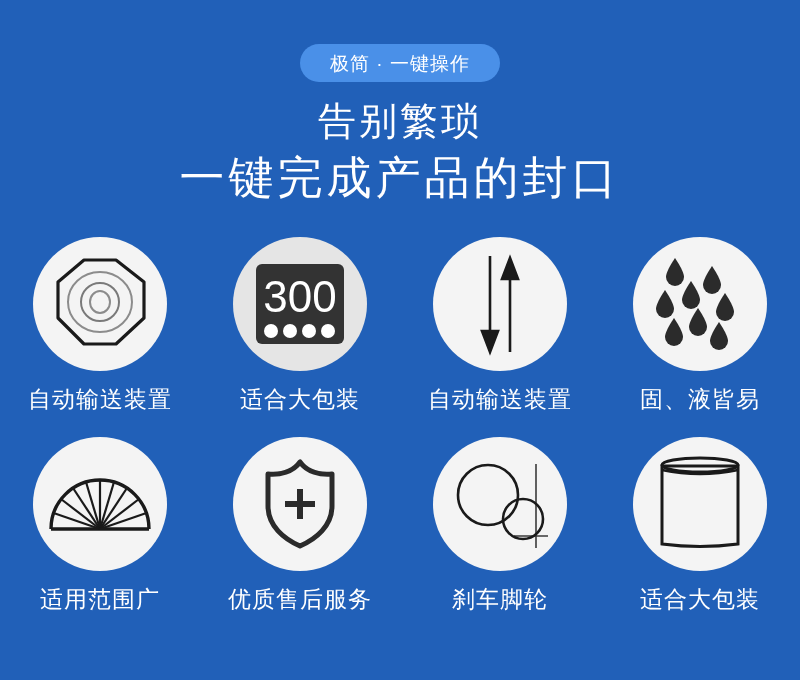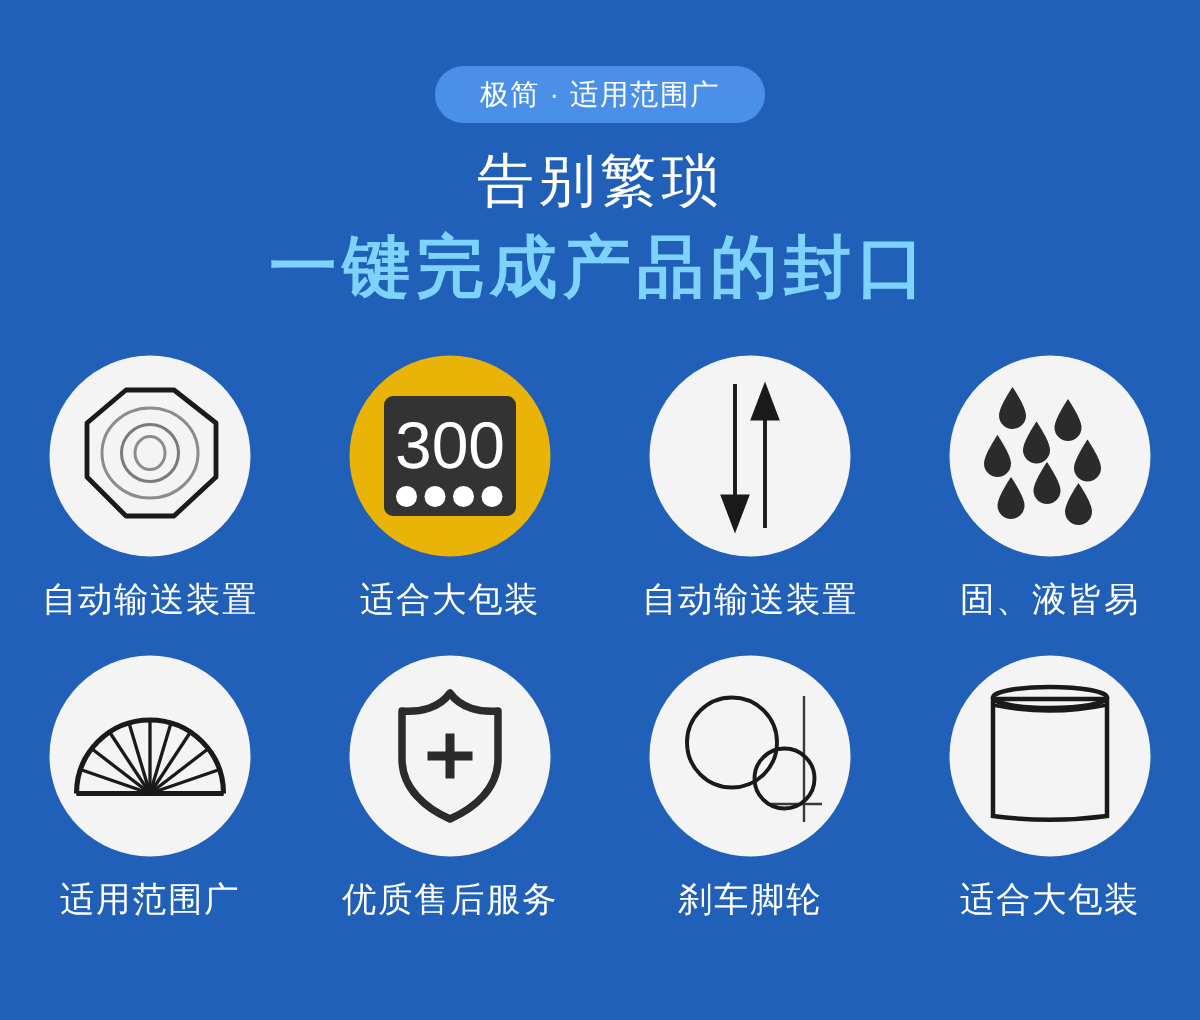--- a/index.html
+++ b/index.html
@@ -55,25 +55,25 @@
     margin-top: 16px;
     color: #ffffff;
     font-size: 38px;
     letter-spacing: 3px;
     line-height: 1.25;
     font-weight: 400;
     white-space: nowrap;
   }
   .title-2 {
     margin-top: 4px;
-    color: #7dd3fc;
+    color: #ffffff;
     font-size: 45px;
     letter-spacing: 4px;
     line-height: 1.25;
-    font-weight: 700;
+    font-weight: 400;
     white-space: nowrap;
   }
 
   
   .grid {
     position: absolute;
     top: 237px;
     left: 0;
     width: 800px;
     display: grid;
@@ -108,21 +108,21 @@
   }
 </style>
 </head>
 <body style="background: rgb(33, 96, 184);">
 
 <div id="page" style="background: rgb(33, 96, 184);">
 
   <div class="header">
 
     <div class="badge-wrap">
-      <span class="badge" style="background: rgb(74, 144, 232); color: rgb(255, 255, 255);">极简 · 适用范围广</span>
+      <span class="badge" style="background: rgb(74, 144, 232); color: rgb(255, 255, 255);">极简 · 一键操作</span>
     </div>
 
     <div class="title-1">告别繁琐</div>
 
     <div class="title-2">一键完成产品的封口</div>
   </div>
 
   <div class="grid">
 
     <div class="cell">
@@ -131,21 +131,21 @@
           <polygon points="36,8 68,8 96,30 96,66 68,92 36,92 10,66 10,30" fill="none" stroke="#1a1a1a" stroke-width="3.2" stroke-linejoin="round"></polygon>
           <ellipse cx="52" cy="50" rx="32" ry="30" fill="none" stroke="#8c8c8c" stroke-width="2"></ellipse>
           <ellipse cx="52" cy="50" rx="19" ry="19" fill="none" stroke="#7a7a7a" stroke-width="2"></ellipse>
           <ellipse cx="52" cy="50" rx="10" ry="11" fill="none" stroke="#8c8c8c" stroke-width="2"></ellipse>
         </svg>
       </div>
       <div class="cell-label">自动输送装置</div>
     </div>
 
     <div class="cell">
-      <div class="circle" style="background: #eab308;">
+      <div class="circle" style="background: #e5e5e5;">
         <svg class="icon-svg" width="100" height="100" viewBox="0 0 100 100">
           <rect x="6" y="10" width="88" height="80" rx="6" ry="6" fill="#333333"></rect>
           <text x="50" y="58" text-anchor="middle" font-family="'Liberation Sans', sans-serif" font-size="44" fill="#ffffff">300</text>
           <circle cx="21" cy="77" r="7" fill="#ffffff"></circle>
           <circle cx="40" cy="77" r="7" fill="#ffffff"></circle>
           <circle cx="59" cy="77" r="7" fill="#ffffff"></circle>
           <circle cx="78" cy="77" r="7" fill="#ffffff"></circle>
         </svg>
       </div>
       <div class="cell-label">适合大包装</div>

